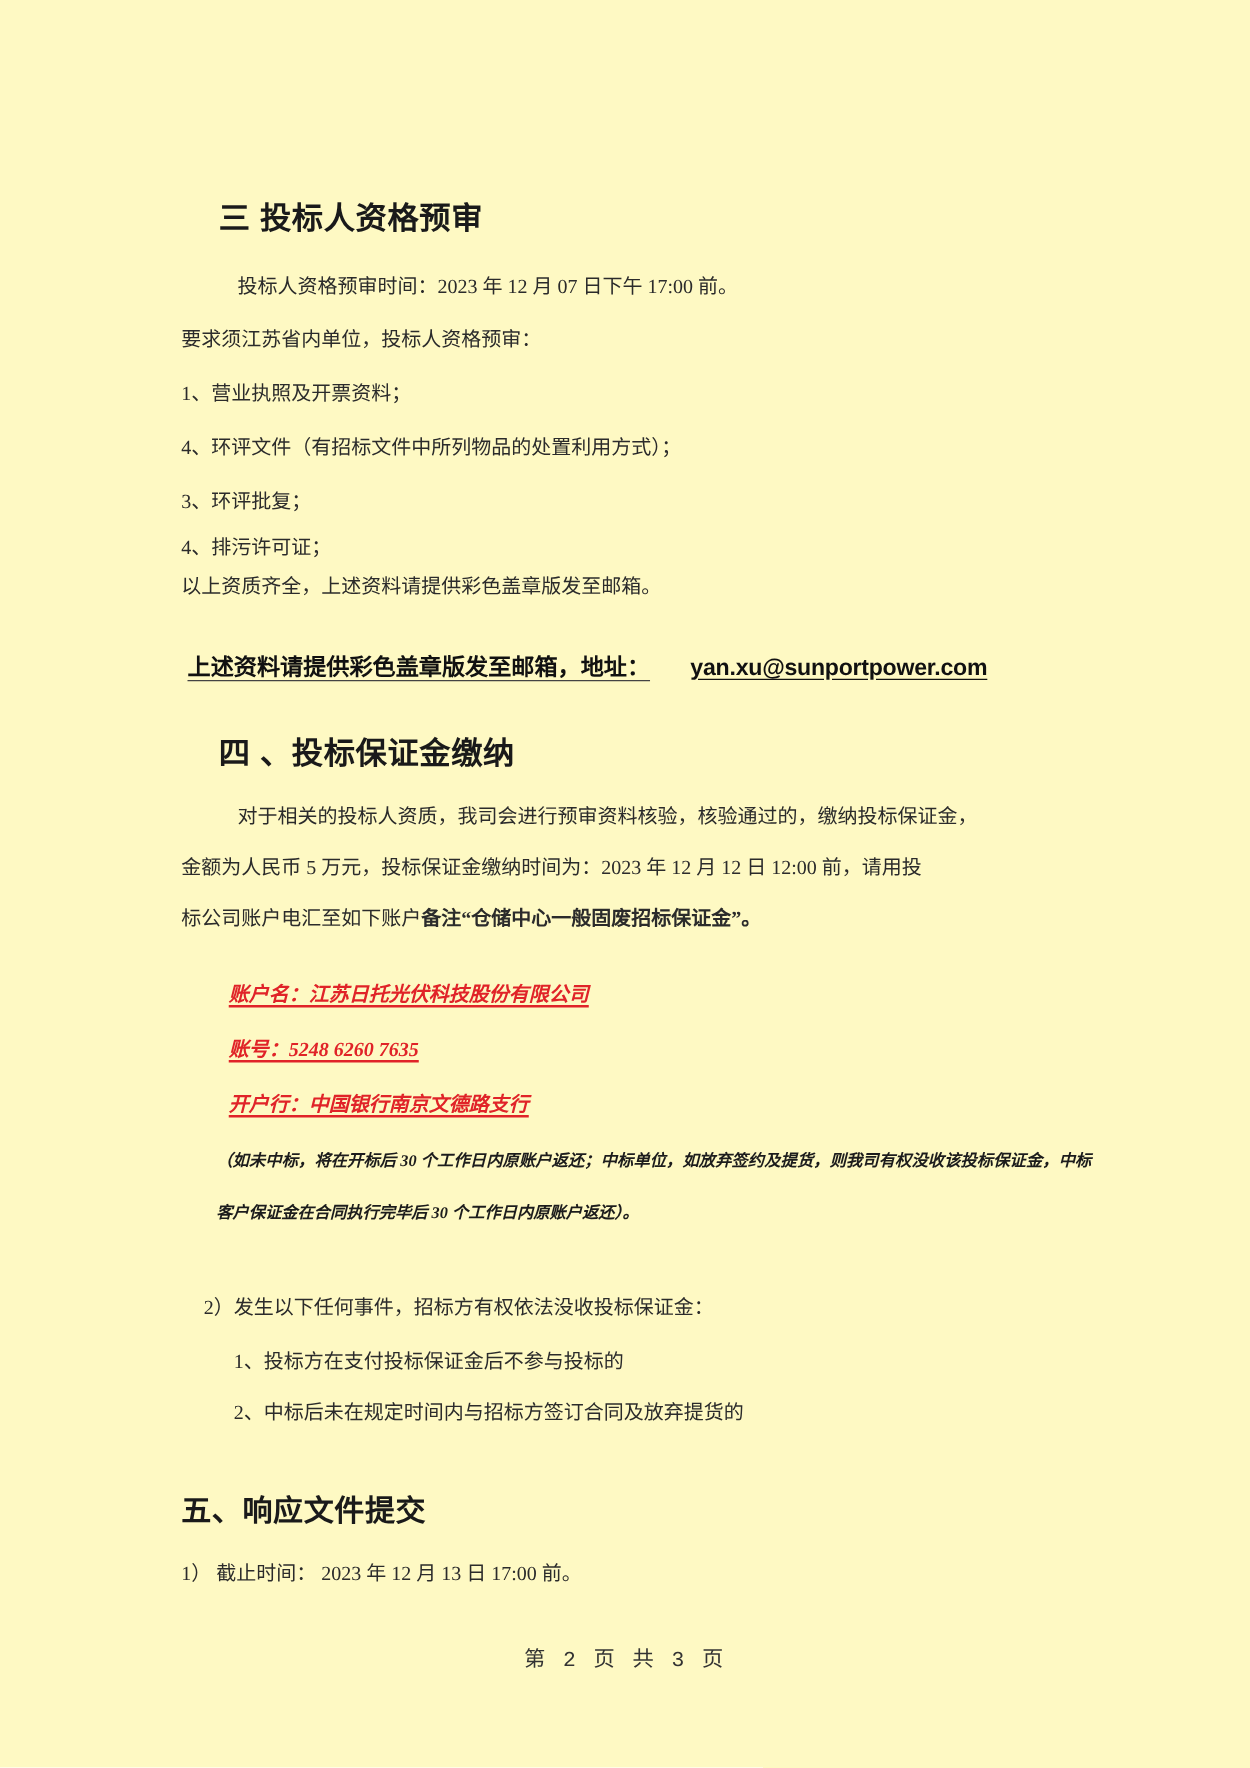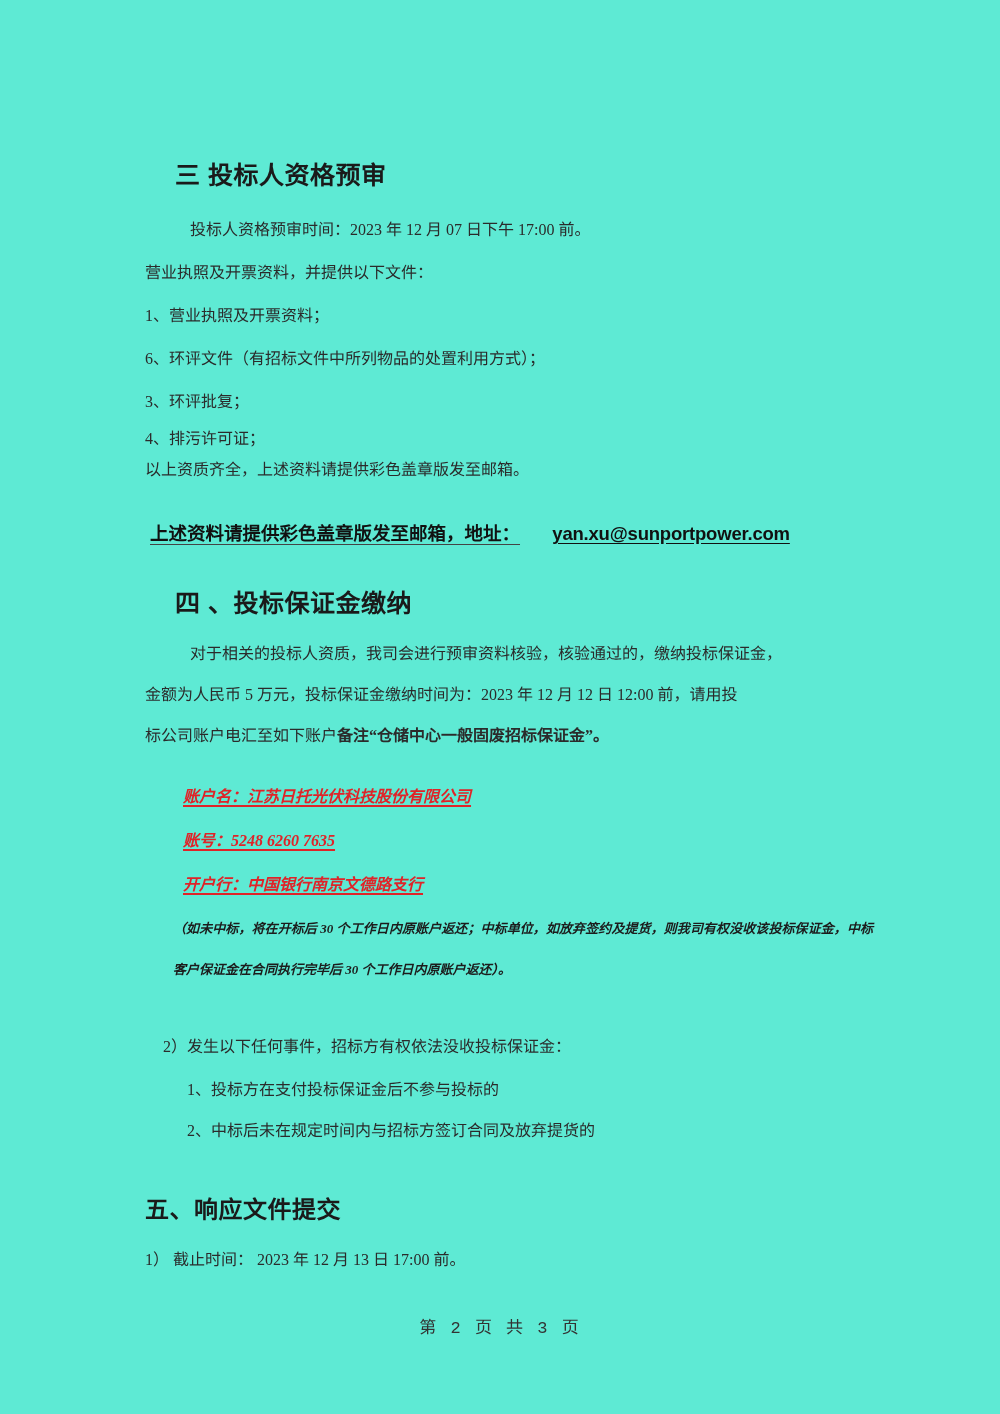--- a/index.html
+++ b/index.html
@@ -11,21 +11,21 @@
   body {
     font-family: "Liberation Serif", "DejaVu Serif", serif;
     color: #222222;
     -webkit-font-smoothing: antialiased;
   }
   .page {
     position: relative;
     width: 1000px;
     height: 1414px;
     margin: 0 auto;
-    background: #5eead4;
+    background: #fef9c3;
     overflow: hidden;
     box-sizing: border-box;
   }
   .content {
     position: absolute;
     left: 145px;
     top: 0;
     width: 715px;
   }
 
@@ -119,25 +119,25 @@
 </head>
 <body>
 
 <div class="page">
   <div class="content">
 
     <h2 class="h-sec h-sec-3">三  投标人资格预审</h2>
 
     <div class="p indent1" style="top:222px;">投标人资格预审时间：2023 年 12 月  07 日下午 17:00 前。</div>
 
-    <div class="p indent0" style="top:265px;">营业执照及开票资料，并提供以下文件：</div>
+    <div class="p indent0" style="top:265px;">要求须江苏省内单位，投标人资格预审：</div>
 
     <div class="p indent0" style="top:308px;">1、营业执照及开票资料；</div>
 
-    <div class="p indent0" style="top:351px;">6、环评文件（有招标文件中所列物品的处置利用方式）；</div>
+    <div class="p indent0" style="top:351px;">4、环评文件（有招标文件中所列物品的处置利用方式）；</div>
 
     <div class="p indent0" style="top:394px;">3、环评批复；</div>
 
     <div class="p indent0" style="top:431px;">4、排污许可证；</div>
 
     <div class="p indent0" style="top:462px;">以上资质齐全，上述资料请提供彩色盖章版发至邮箱。</div>
 
     <div class="emphline" style="top:519px;text-align:right;">
       <span class="emph-underline">上述资料请提供彩色盖章版发至邮箱，地址：</span>
       <span style="display:inline-block;width:22px;"></span>

